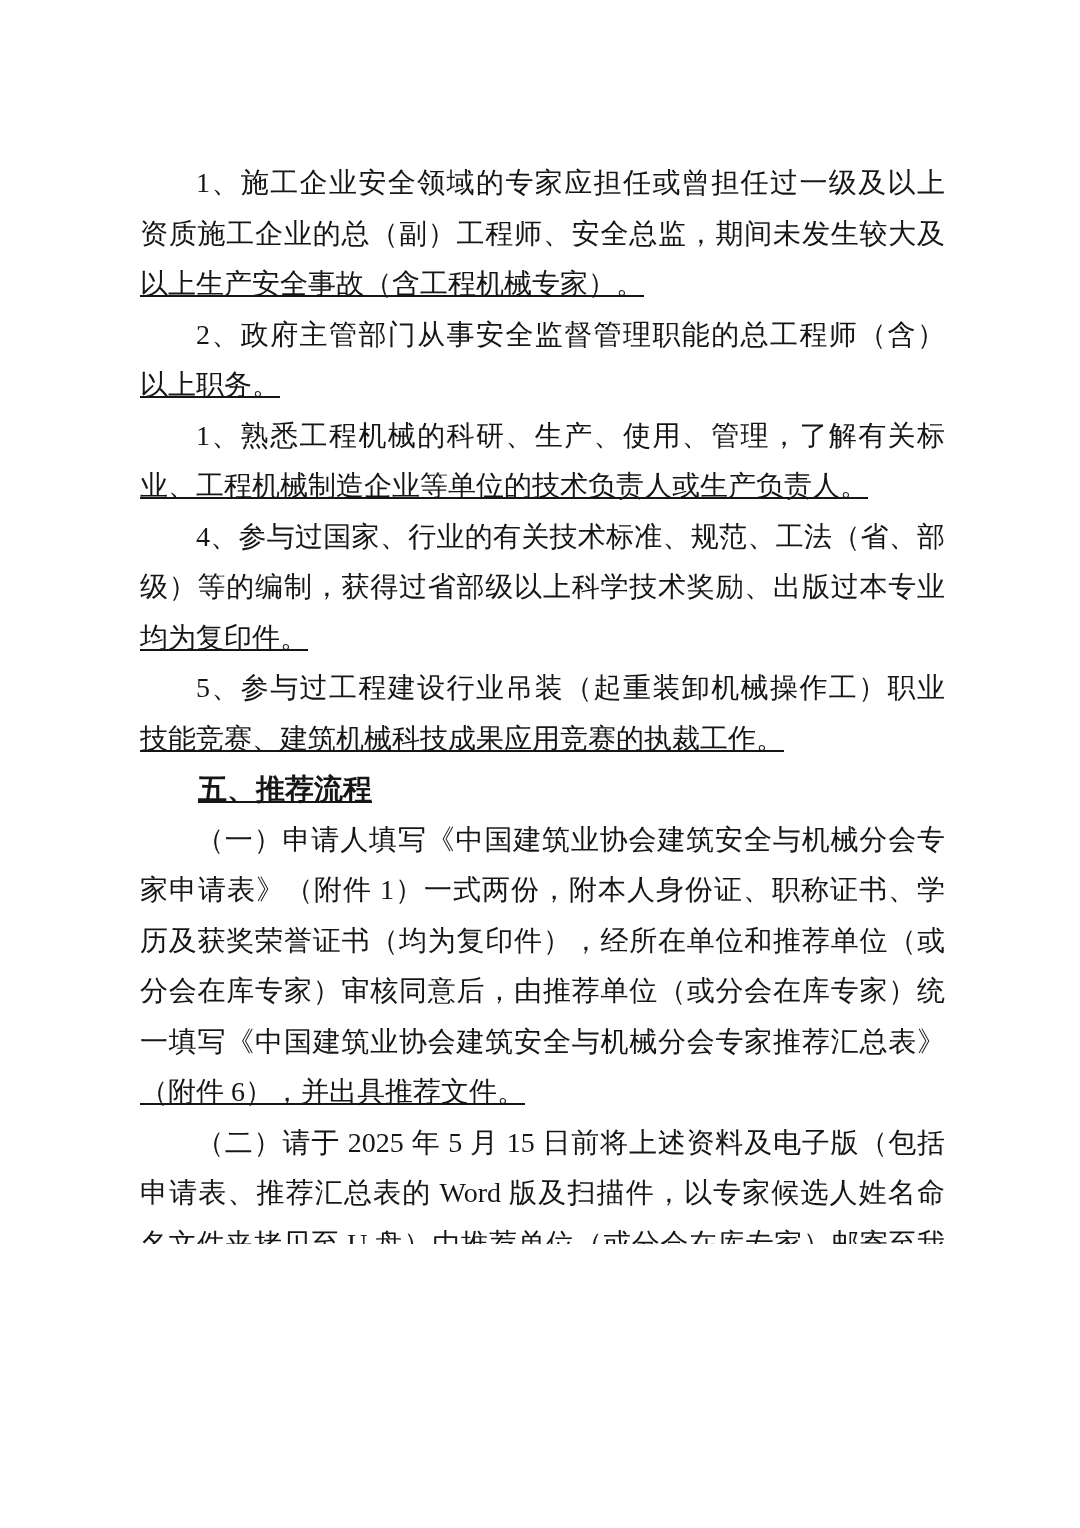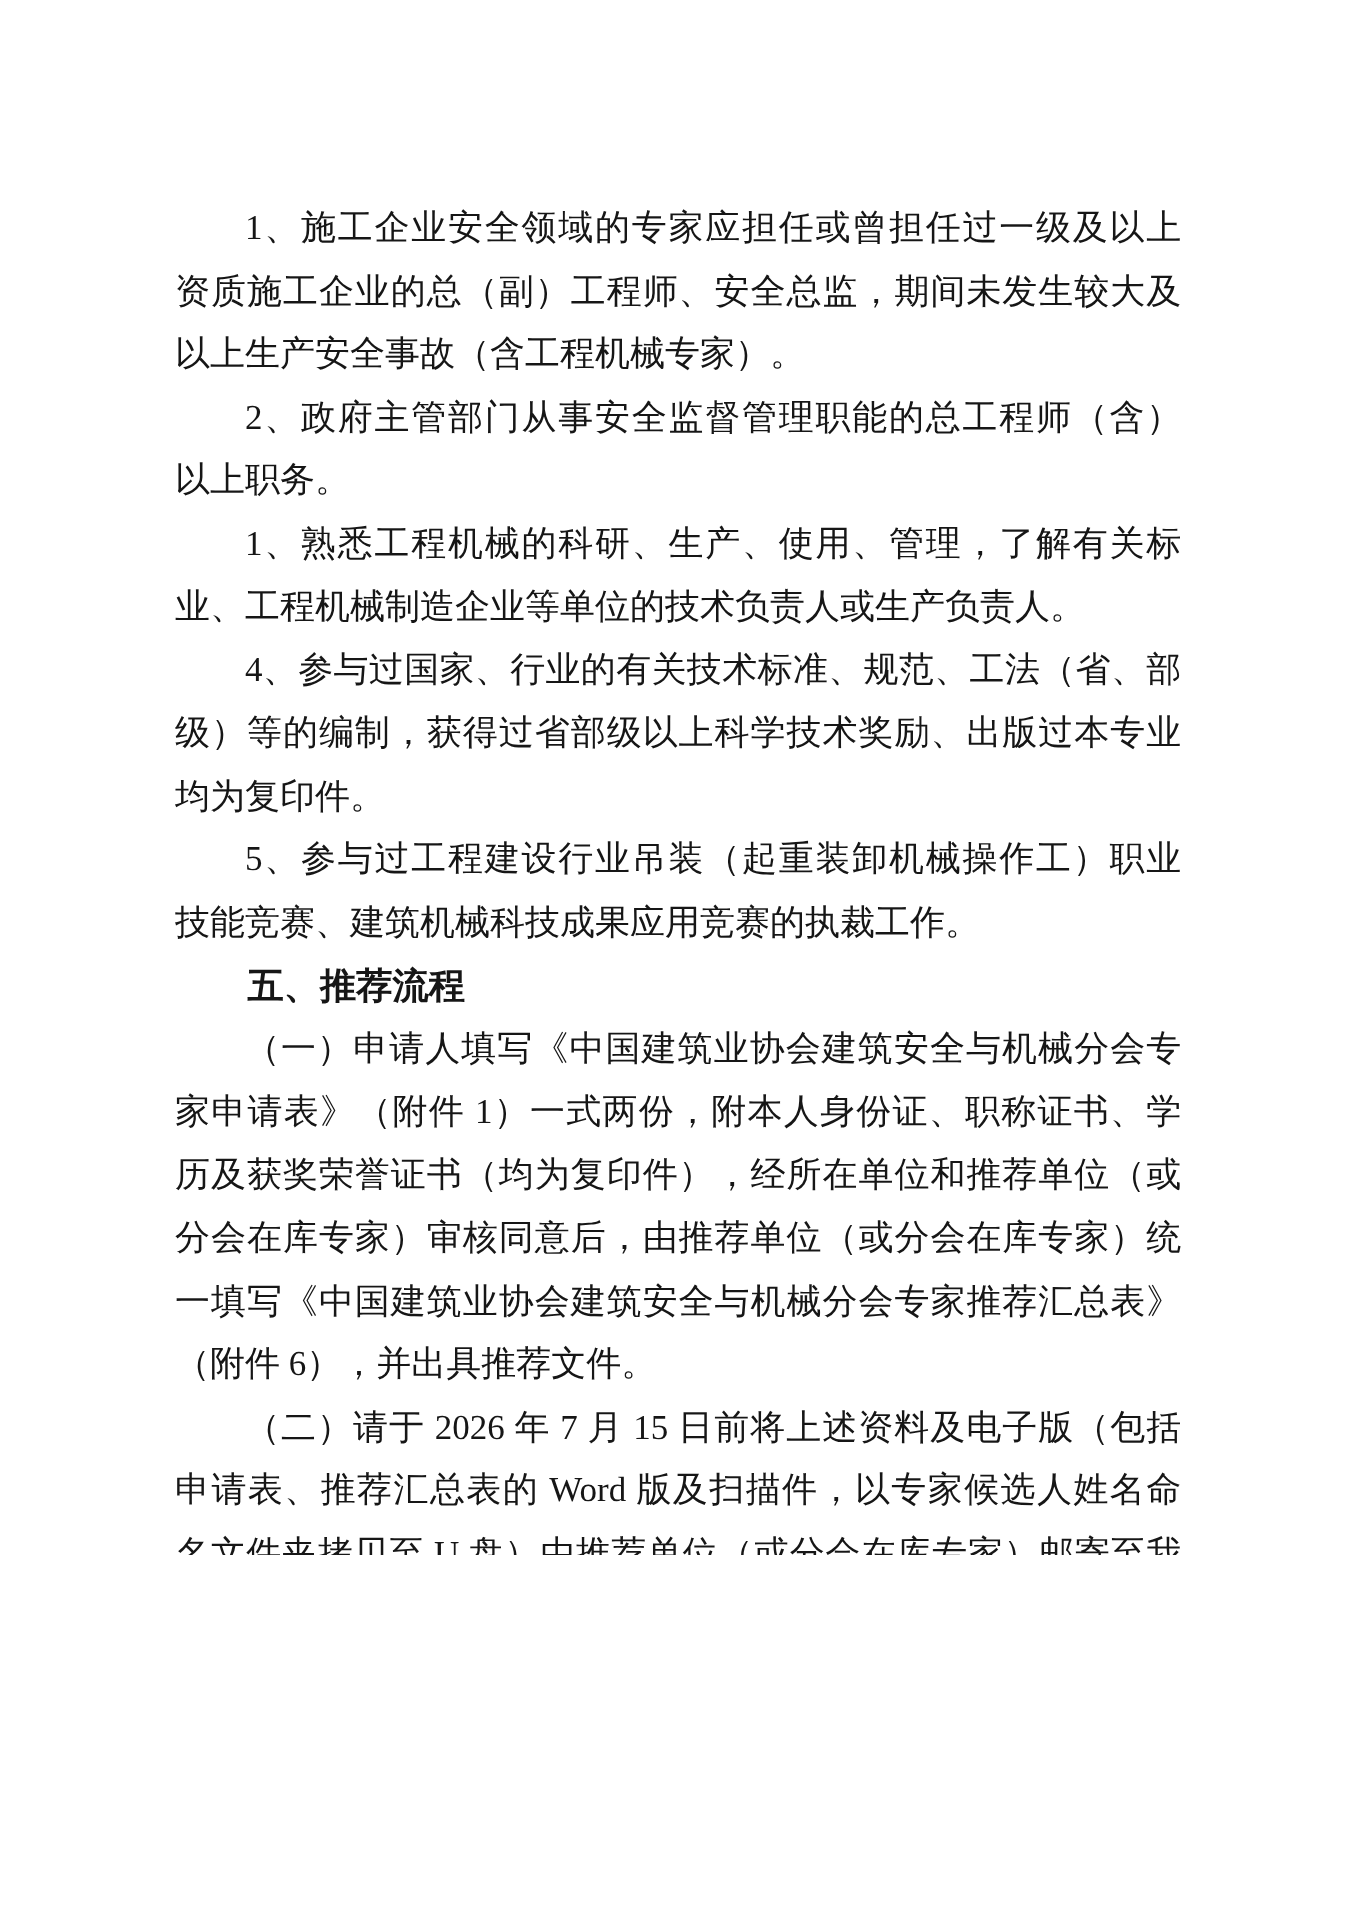--- a/index.html
+++ b/index.html
@@ -25,20 +25,21 @@
     line-height: 50.5px;
     letter-spacing: 0;
   }
   .para { margin: 0; padding: 0; }
   .line {
     text-align: justify;
     text-align-last: justify;
   }
   .line.lastline {
     text-align-last: left;
+    text-decoration: underline;
   }
   .line.first {
     text-indent: 2em;
   }
   .para.heading .line {
     font-family: "Liberation Sans", "DejaVu Sans", sans-serif;
     font-weight: bold;
     font-size: 29px;
     text-align-last: left;
   }
@@ -86,21 +87,21 @@
       </div>
       <div class="para body">
         <div class="line first">（一）申请人填写《中国建筑业协会建筑安全与机械分会专</div>
         <div class="line">家申请表》（附件 1）一式两份，附本人身份证、职称证书、学</div>
         <div class="line">历及获奖荣誉证书（均为复印件），经所在单位和推荐单位（或</div>
         <div class="line">分会在库专家）审核同意后，由推荐单位（或分会在库专家）统</div>
         <div class="line">一填写《中国建筑业协会建筑安全与机械分会专家推荐汇总表》</div>
         <div class="line lastline">（附件 6），并出具推荐文件。</div>
       </div>
       <div class="para body">
-        <div class="line first">（二）请于 2026 年 7 月 15 日前将上述资料及电子版（包括</div>
+        <div class="line first">（二）请于 2025 年 5 月 15 日前将上述资料及电子版（包括</div>
         <div class="line">申请表、推荐汇总表的 Word 版及扫描件，以专家候选人姓名命</div>
         <div class="line">名文件夹拷贝至 U 盘）由推荐单位（或分会在库专家）邮寄至我</div>
         <div class="line lastline">分会。不接受被推荐人直接邮寄申报资料。</div>
       </div>
     </main>
 
   <div class="page-number">3</div>
 </div>
 
 </body></html>

